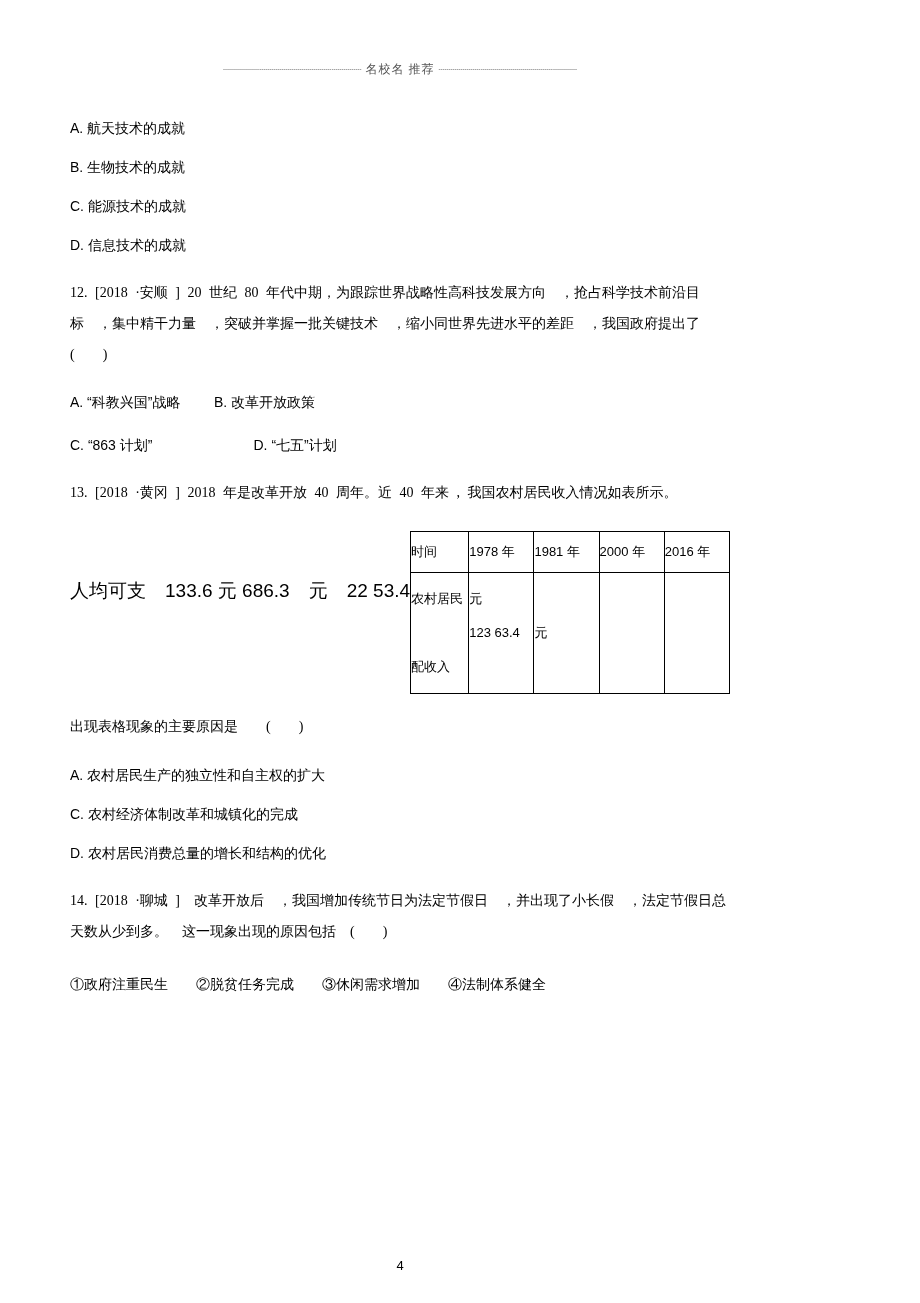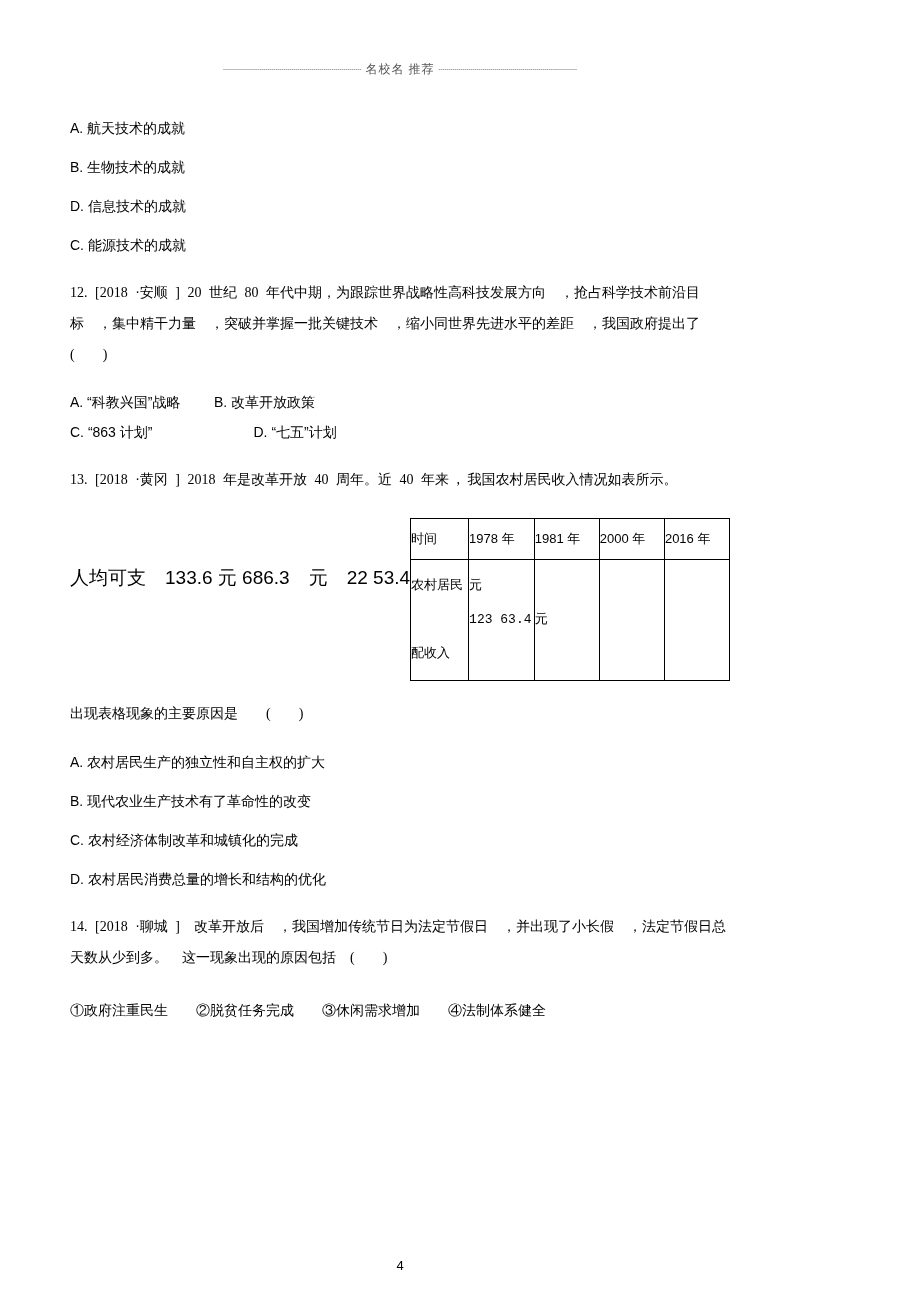--- a/index.html
+++ b/index.html
@@ -33,21 +33,21 @@
   .opt {
     margin: 18px 0;
     font-family: Arial, "SimSun", sans-serif;
   }
   .para {
     margin: 22px 0;
     line-height: 2.2;
     word-spacing: 4px;
   }
   .inline-opts {
-    margin: 9px 0;
+    margin: 22px 0;
   }
   .inline-opts span {
     display: inline-block;
     margin-right: 30px;
     font-family: Arial, "SimSun", sans-serif;
   }
   .table-title {
     text-align: center;
     margin: 22px 0 12px 0;
     font-family: Arial, "SimSun", sans-serif;
@@ -67,21 +67,20 @@
     vertical-align: middle;
     font-family: Arial, "SimSun", sans-serif;
     font-size: 13px;
   }
   td.row-head { width: 72px; }
   tr.head-row td { height: 40px; }
   tr.data-row td { height: 120px; }
   .cell-stack {
     display: inline-block;
     line-height: 2.6;
-    font-family: Liberation Mono, monospace;
   }
   .outside-left {
     float: left;
     line-height: 120px;
     font-family: Arial, "SimSun", sans-serif;
     font-size: 19px;
   }
   .clear { clear: both; }
   .page-num {
     position: absolute;
@@ -99,22 +98,22 @@
 <div class="page">
 
   <div class="header-line">
     <span class="dots">┄┄┄┄┄┄┄┄┄┄┄┄┄┄┄┄┄┄┄┄┄┄┄</span>
     <span>名校名 推荐</span>
     <span class="dots">┄┄┄┄┄┄┄┄┄┄┄┄┄┄┄┄┄┄┄┄┄┄┄</span>
   </div>
 
   <div class="opt">A. 航天技术的成就</div>
   <div class="opt">B. 生物技术的成就</div>
+  <div class="opt">C. 能源技术的成就</div>
   <div class="opt">D. 信息技术的成就</div>
-  <div class="opt">C. 能源技术的成就</div>
 
   <div class="para">12. [2018 ·安顺 ] 20 世纪 80 年代中期，为跟踪世界战略性高科技发展方向 ，抢占科学技术前沿目标 ，集中精干力量 ，突破并掌握一批关键技术 ，缩小同世界先进水平的差距 ，我国政府提出了 (  )</div>
 
   <div class="inline-opts">
     <span>A. “科教兴国”战略</span>
     <span>B. 改革开放政策</span>
   </div>
   <div class="inline-opts">
     <span style="min-width:150px">C. “863 计划”</span>
     <span>D. “七五”计划</span>
@@ -160,21 +159,20 @@
         <td></td>
       </tr>
     </tbody>
       </table>
     <div class="clear"></div>
   </div>
 
   <div class="para" style="margin-top:4px">出现表格现象的主要原因是  (  )</div>
 
   <div class="opt">A. 农村居民生产的独立性和自主权的扩大</div>
-  <div class="opt">B. 现代农业生产技术有了革命性的改变</div>
   <div class="opt">C. 农村经济体制改革和城镇化的完成</div>
   <div class="opt">D. 农村居民消费总量的增长和结构的优化</div>
 
   <div class="para">14. [2018 ·聊城 ] 改革开放后 ，我国增加传统节日为法定节假日 ，并出现了小长假 ，法定节假日总天数从少到多。 这一现象出现的原因包括 (  )</div>
 
   <div class="para" style="margin-top:16px">①政府注重民生  ②脱贫任务完成  ③休闲需求增加  ④法制体系健全</div>
 
   <div class="page-num">4</div>
 
 </div>

